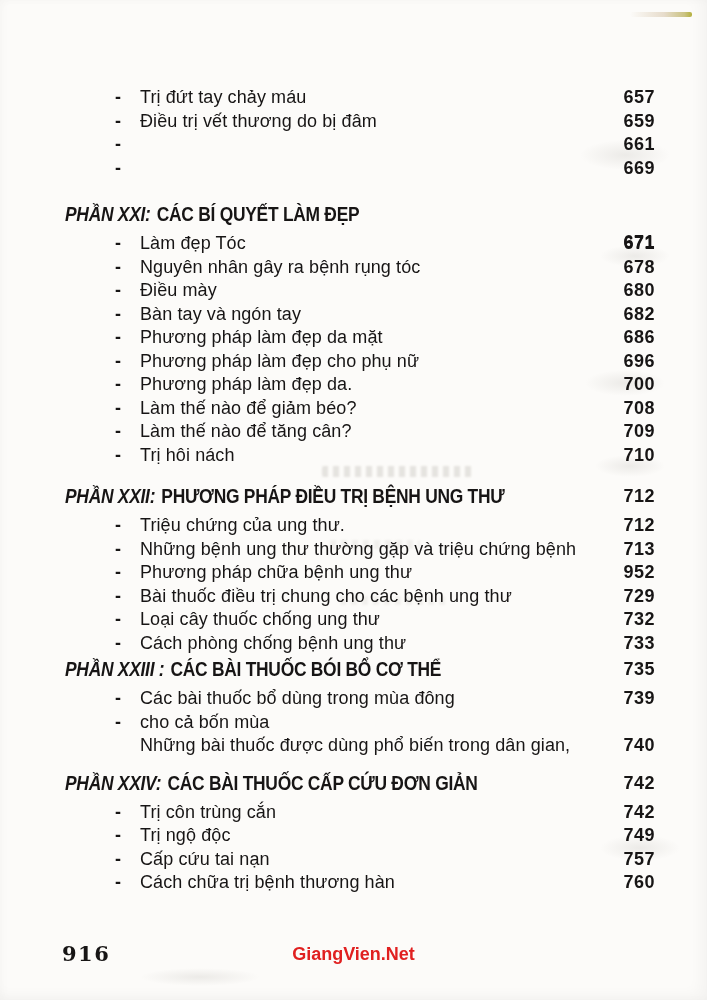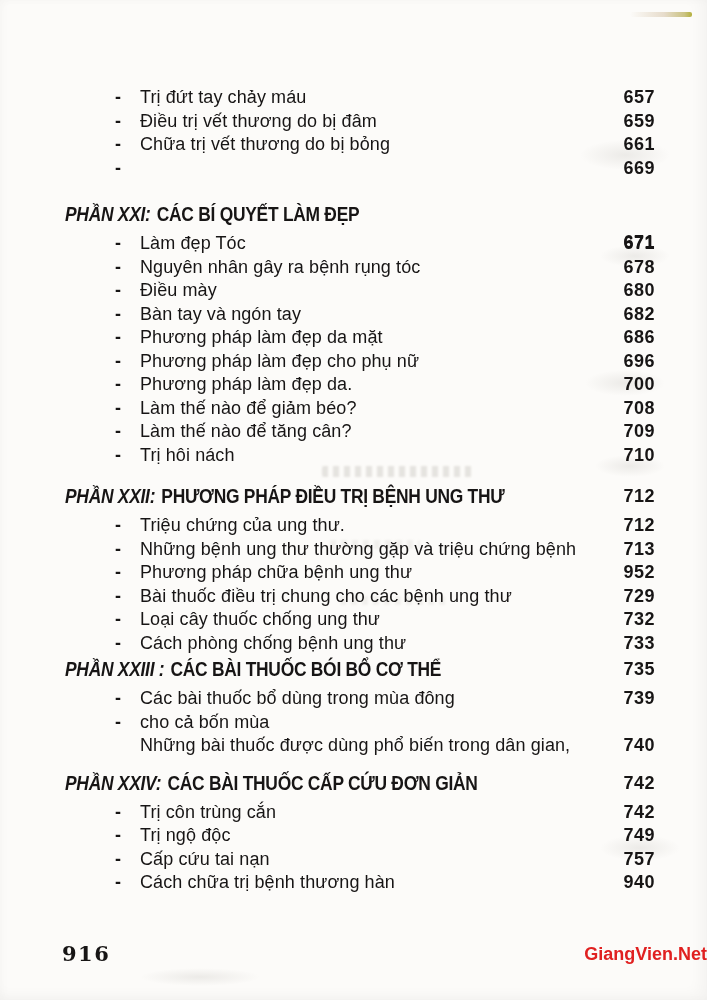--- a/index.html
+++ b/index.html
@@ -65,21 +65,21 @@
   }
   .row.two-line .num{line-height:23.5px;}
   
   .folio{
     position:absolute;left:62px;top:941px;
     font-family:"DejaVu Serif",serif;
     font-size:21px;font-weight:600;letter-spacing:1.5px;
   }
   .watermark{
     position:absolute;left:0;right:0;top:944px;
-    text-align:right;
+    text-align:center;
     font-size:18px;font-weight:700;
   }
   
   .streak{
     position:absolute;top:12px;left:630px;width:62px;height:5px;
     border-radius:2px;
     background:linear-gradient(90deg, rgba(214,196,168,0) 0%, rgba(205,182,148,0.45) 55%, rgba(186,176,90,0.75) 88%, #b4b03c 100%);
   }
   .ghost{
     position:absolute;border-radius:2px;
@@ -127,23 +127,20 @@
         </div>
         <div class="row">
           <span class="dash">-</span>
           <span class="label">
             <div>Điều trị vết thương do bị đâm</div>
           </span>
           <span class="num">659</span>
         </div>
         <div class="row">
           <span class="dash">-</span>
-          <span class="label">
-            <div>Chữa trị vết thương do bị bỏng</div>
-          </span>
           <span class="num">661</span>
         </div>
         <div class="row">
           <span class="dash">-</span>
           <span class="num">669</span>
         </div>
       </div>
       <div class="section">
         <div class="heading-row">
           <span class="htext"><span class="part">PHẦN XXI:</span><span class="htitle">CÁC BÍ QUYẾT LÀM ĐẸP</span></span>
@@ -313,21 +310,21 @@
           <span class="label">
             <div>Cấp cứu tai nạn</div>
           </span>
           <span class="num">757</span>
         </div>
         <div class="row">
           <span class="dash">-</span>
           <span class="label">
             <div>Cách chữa trị bệnh thương hàn</div>
           </span>
-          <span class="num">940</span>
+          <span class="num">760</span>
         </div>
       </div>
     </div>
 
   <div class="folio">916</div>
   <div class="watermark" style="color: rgb(224, 32, 32);">GiangVien.Net</div>
 
 </div>
 
 </body></html>

